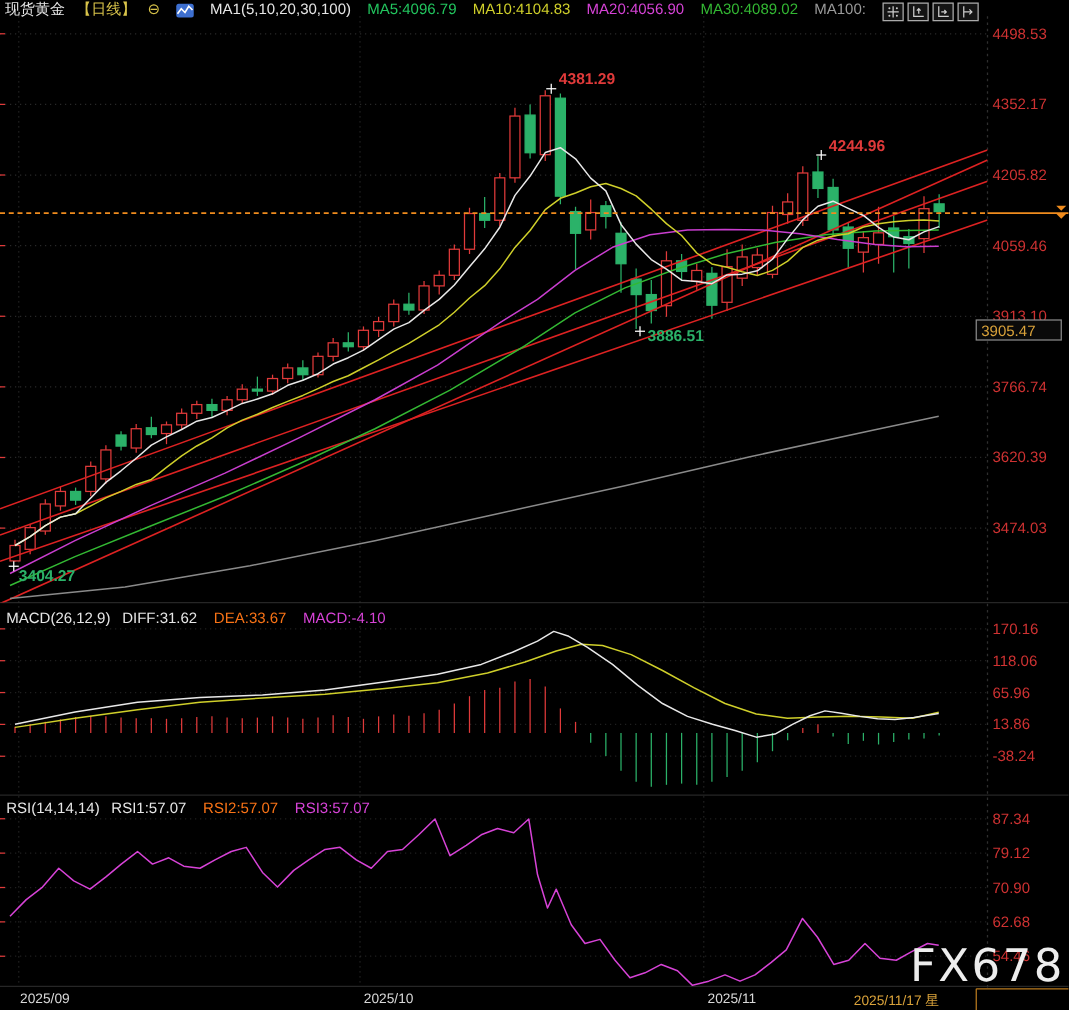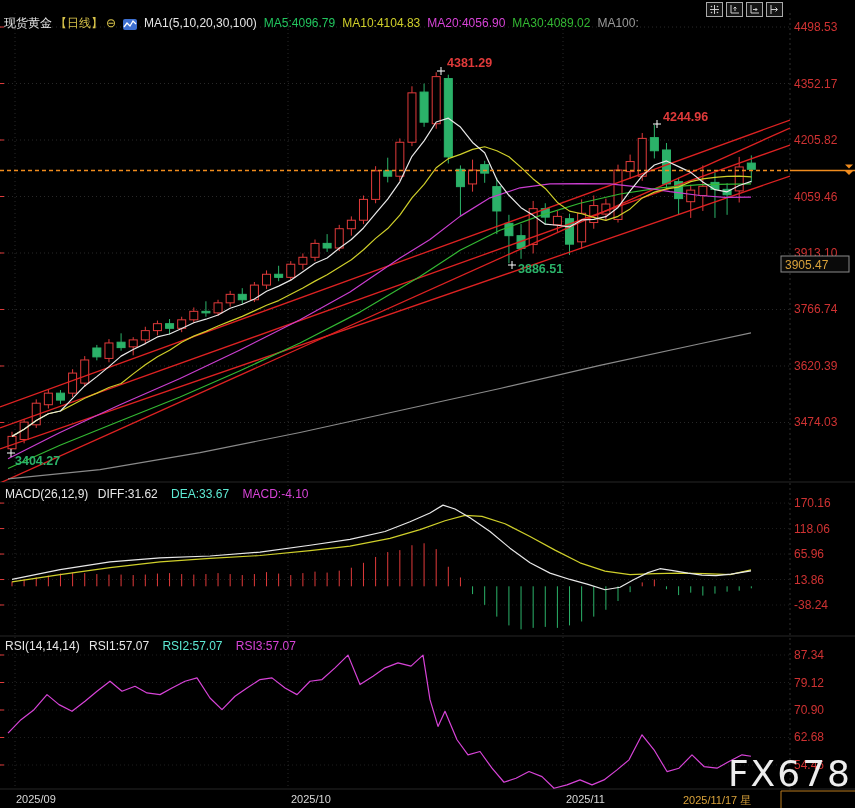--- a/index.html
+++ b/index.html
@@ -1,35 +1,35 @@
 <!DOCTYPE html>
 <html><head>
 <meta charset="utf-8">
 <style>
   html,body{margin:0;padding:0;background:#000;}
   #app{position:relative;width:855px;height:808px;background:#000;overflow:hidden;
        font-family:"Liberation Sans",sans-serif;}
   #chart{position:absolute;left:0;top:0;}
   .row{position:absolute;left:0;white-space:nowrap;font-size:12px;color:#cfcfcf;}
-  #header{top:16px;left:4px;height:14px;line-height:14px;display:flex;gap:7px;align-items:center;z-index:5;text-align:right;}
+  #header{top:0;left:4px;height:14px;line-height:14px;display:flex;gap:13px;align-items:center;z-index:5;text-align:right;}
   #header .t-white{color:#e6e6e6;}
   #header .t-yellow{color:#d8c34a;}
   #header .t-ma5{color:#22c55e;}
   #header .t-ma10{color:#cfcf2a;}
   #header .t-ma20{color:#d743d7;}
   #header .t-ma30{color:#33b833;}
   #header .t-ma100{color:#9a9a9a;}
   .chart-ic{display:inline-block;width:14px;height:11px;background:#3d6fd0;border-radius:2px;position:relative;top:1px;}
   .chart-ic svg{display:block}
   #toolbar{position:absolute;top:2px;right:72px;display:flex;gap:3px;z-index:6;}
   .tool{width:15px;height:13px;border:1px solid #aaa;background:#141414;display:flex;
         align-items:center;justify-content:center;cursor:pointer;}
   #macd-row{top:487px;left:5px;}
   #rsi-row{top:639px;left:5px;}
-  .lbl-w{color:#e6e6e6;} .lbl-y{color:#5eead4;margin-left:10px;} .lbl-m{color:#d743d7;margin-left:10px;margin-top:36px;}
+  .lbl-w{color:#e6e6e6;} .lbl-y{color:#f97316;margin-left:10px;} .lbl-m{color:#d743d7;margin-left:10px;margin-top:36px;}
   #date-row{position:absolute;top:790px;left:0;width:754px;height:18px;font-size:11px;color:#d8d8d8;}
   #date-row span{position:absolute;top:3px;}
   .date-hl{color:#d9a23a;}
   #watermark{position:absolute;right:3px;bottom:14px;font-size:36px;letter-spacing:2px;
              color:#ededed;z-index:4;font-family:"DejaVu Sans",sans-serif;}
 </style>
 </head>
 <body>
 
 <div id="app">

